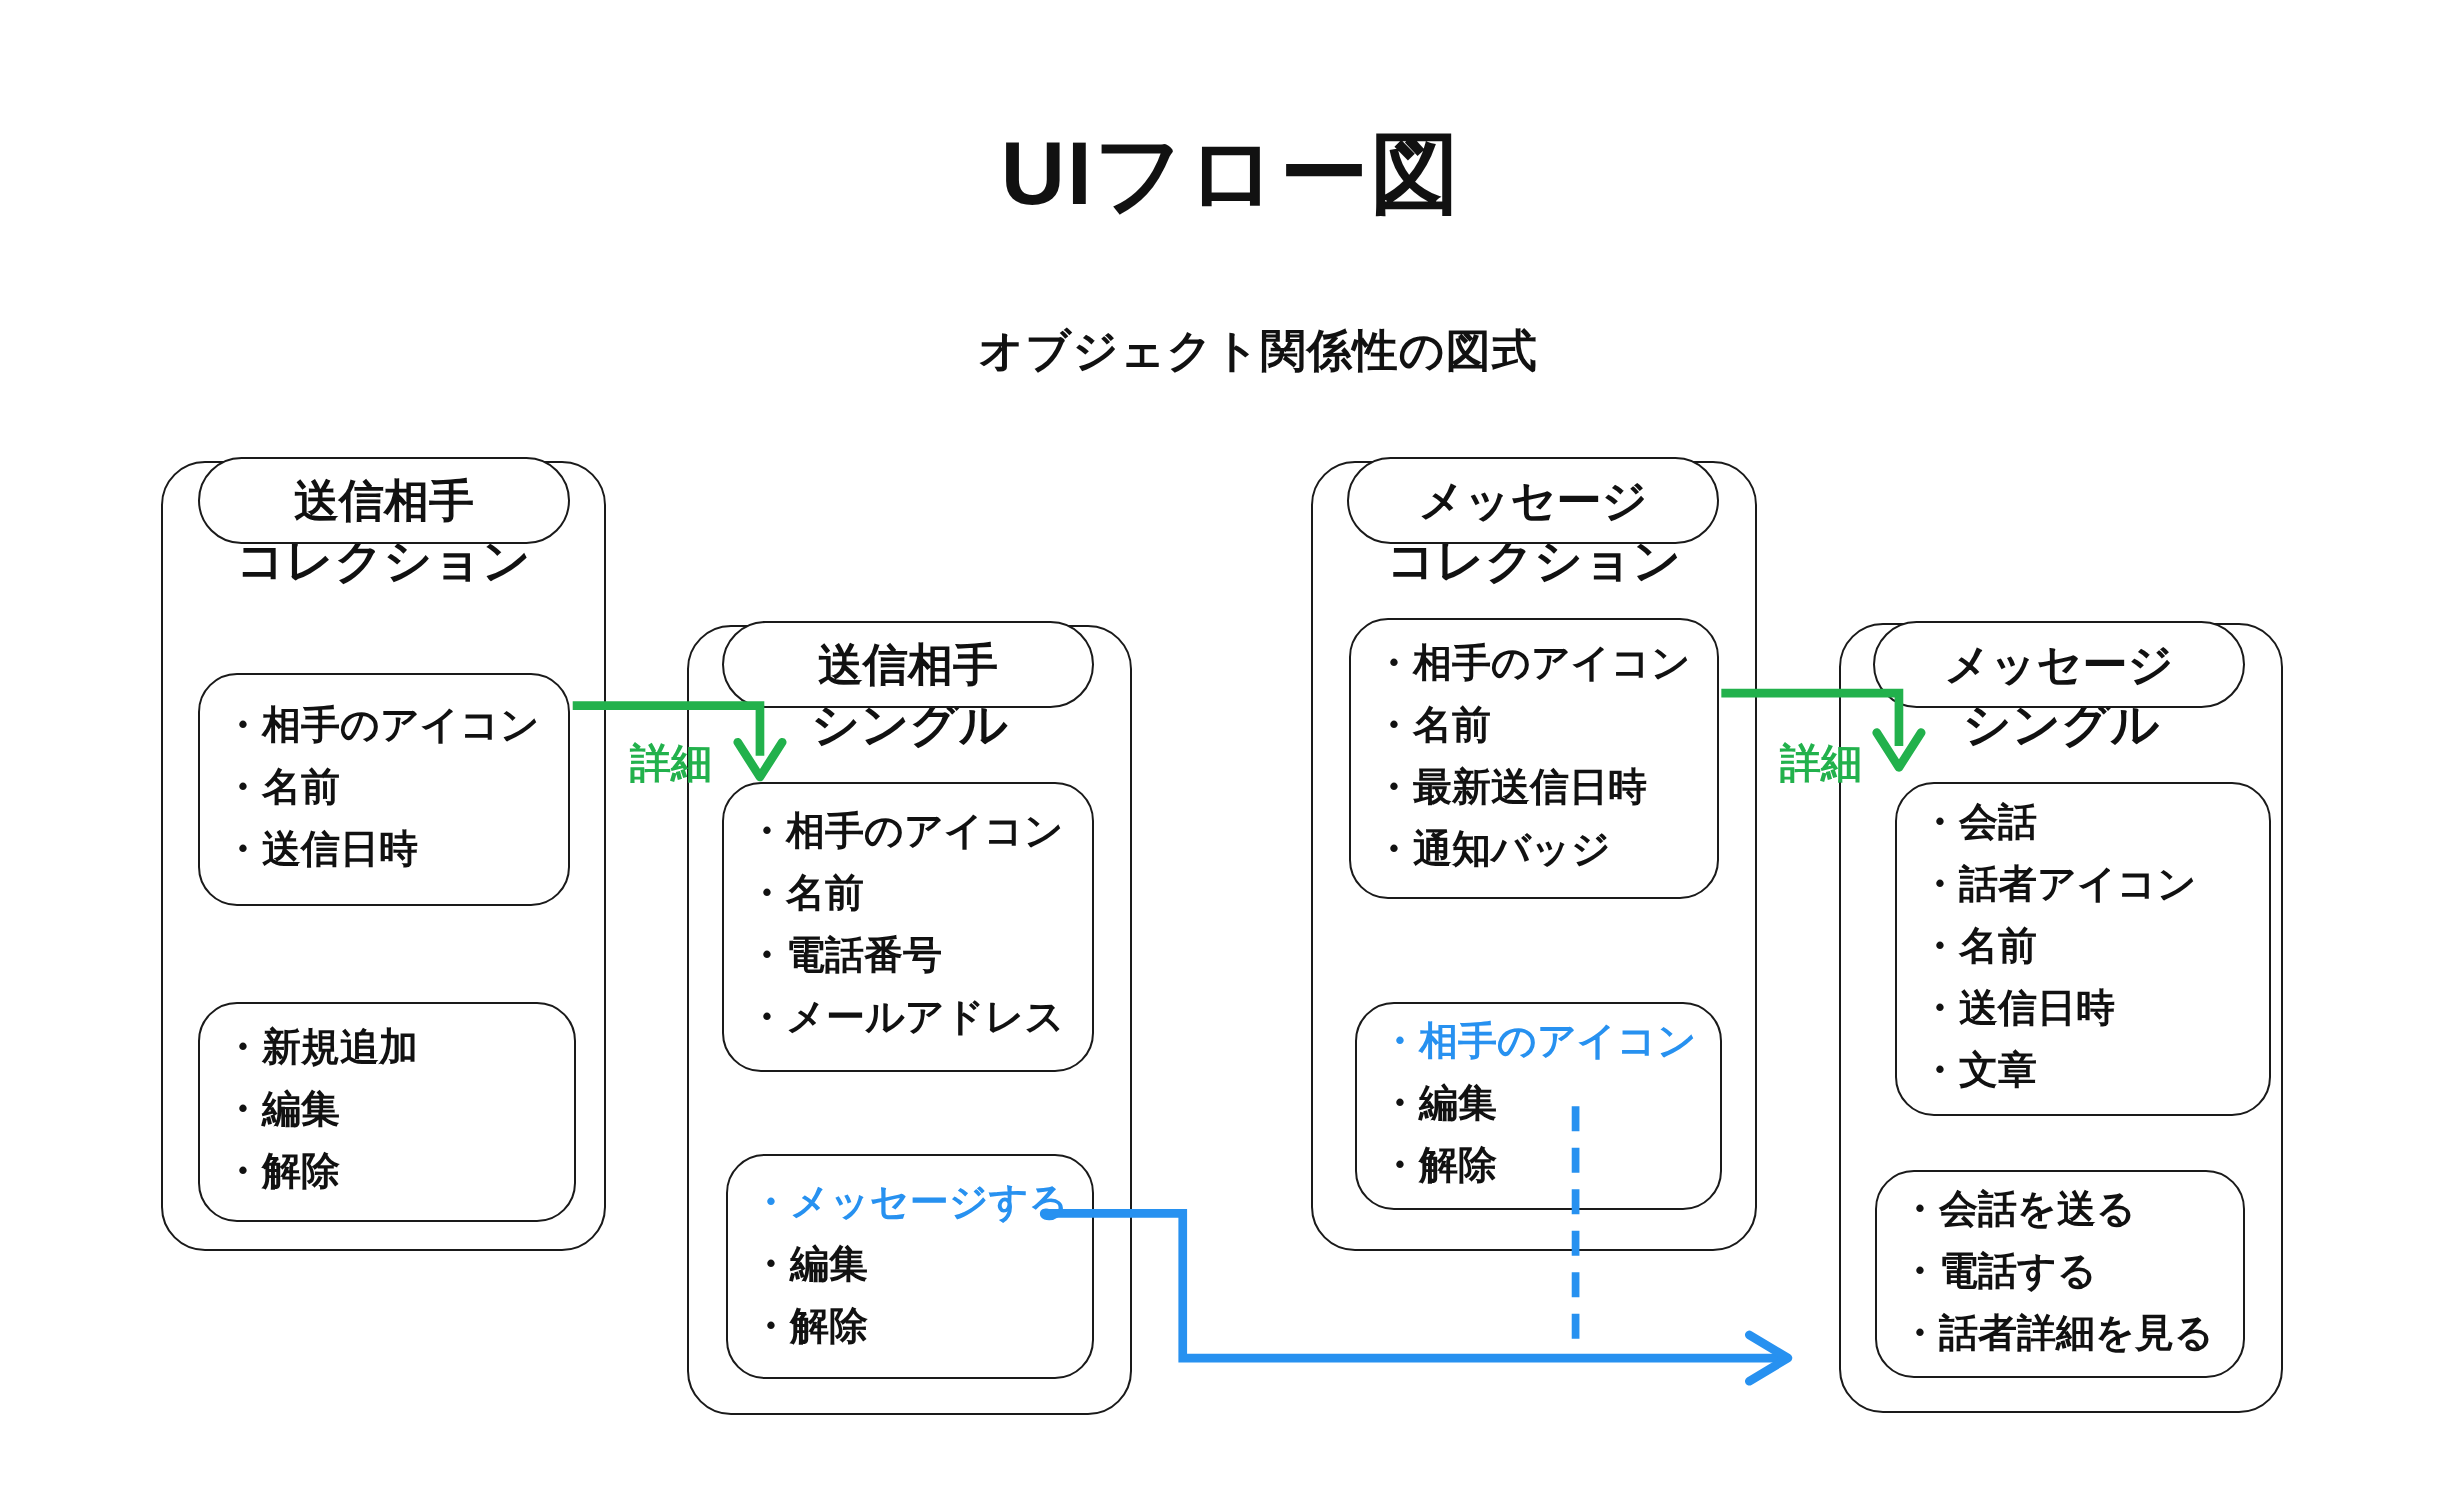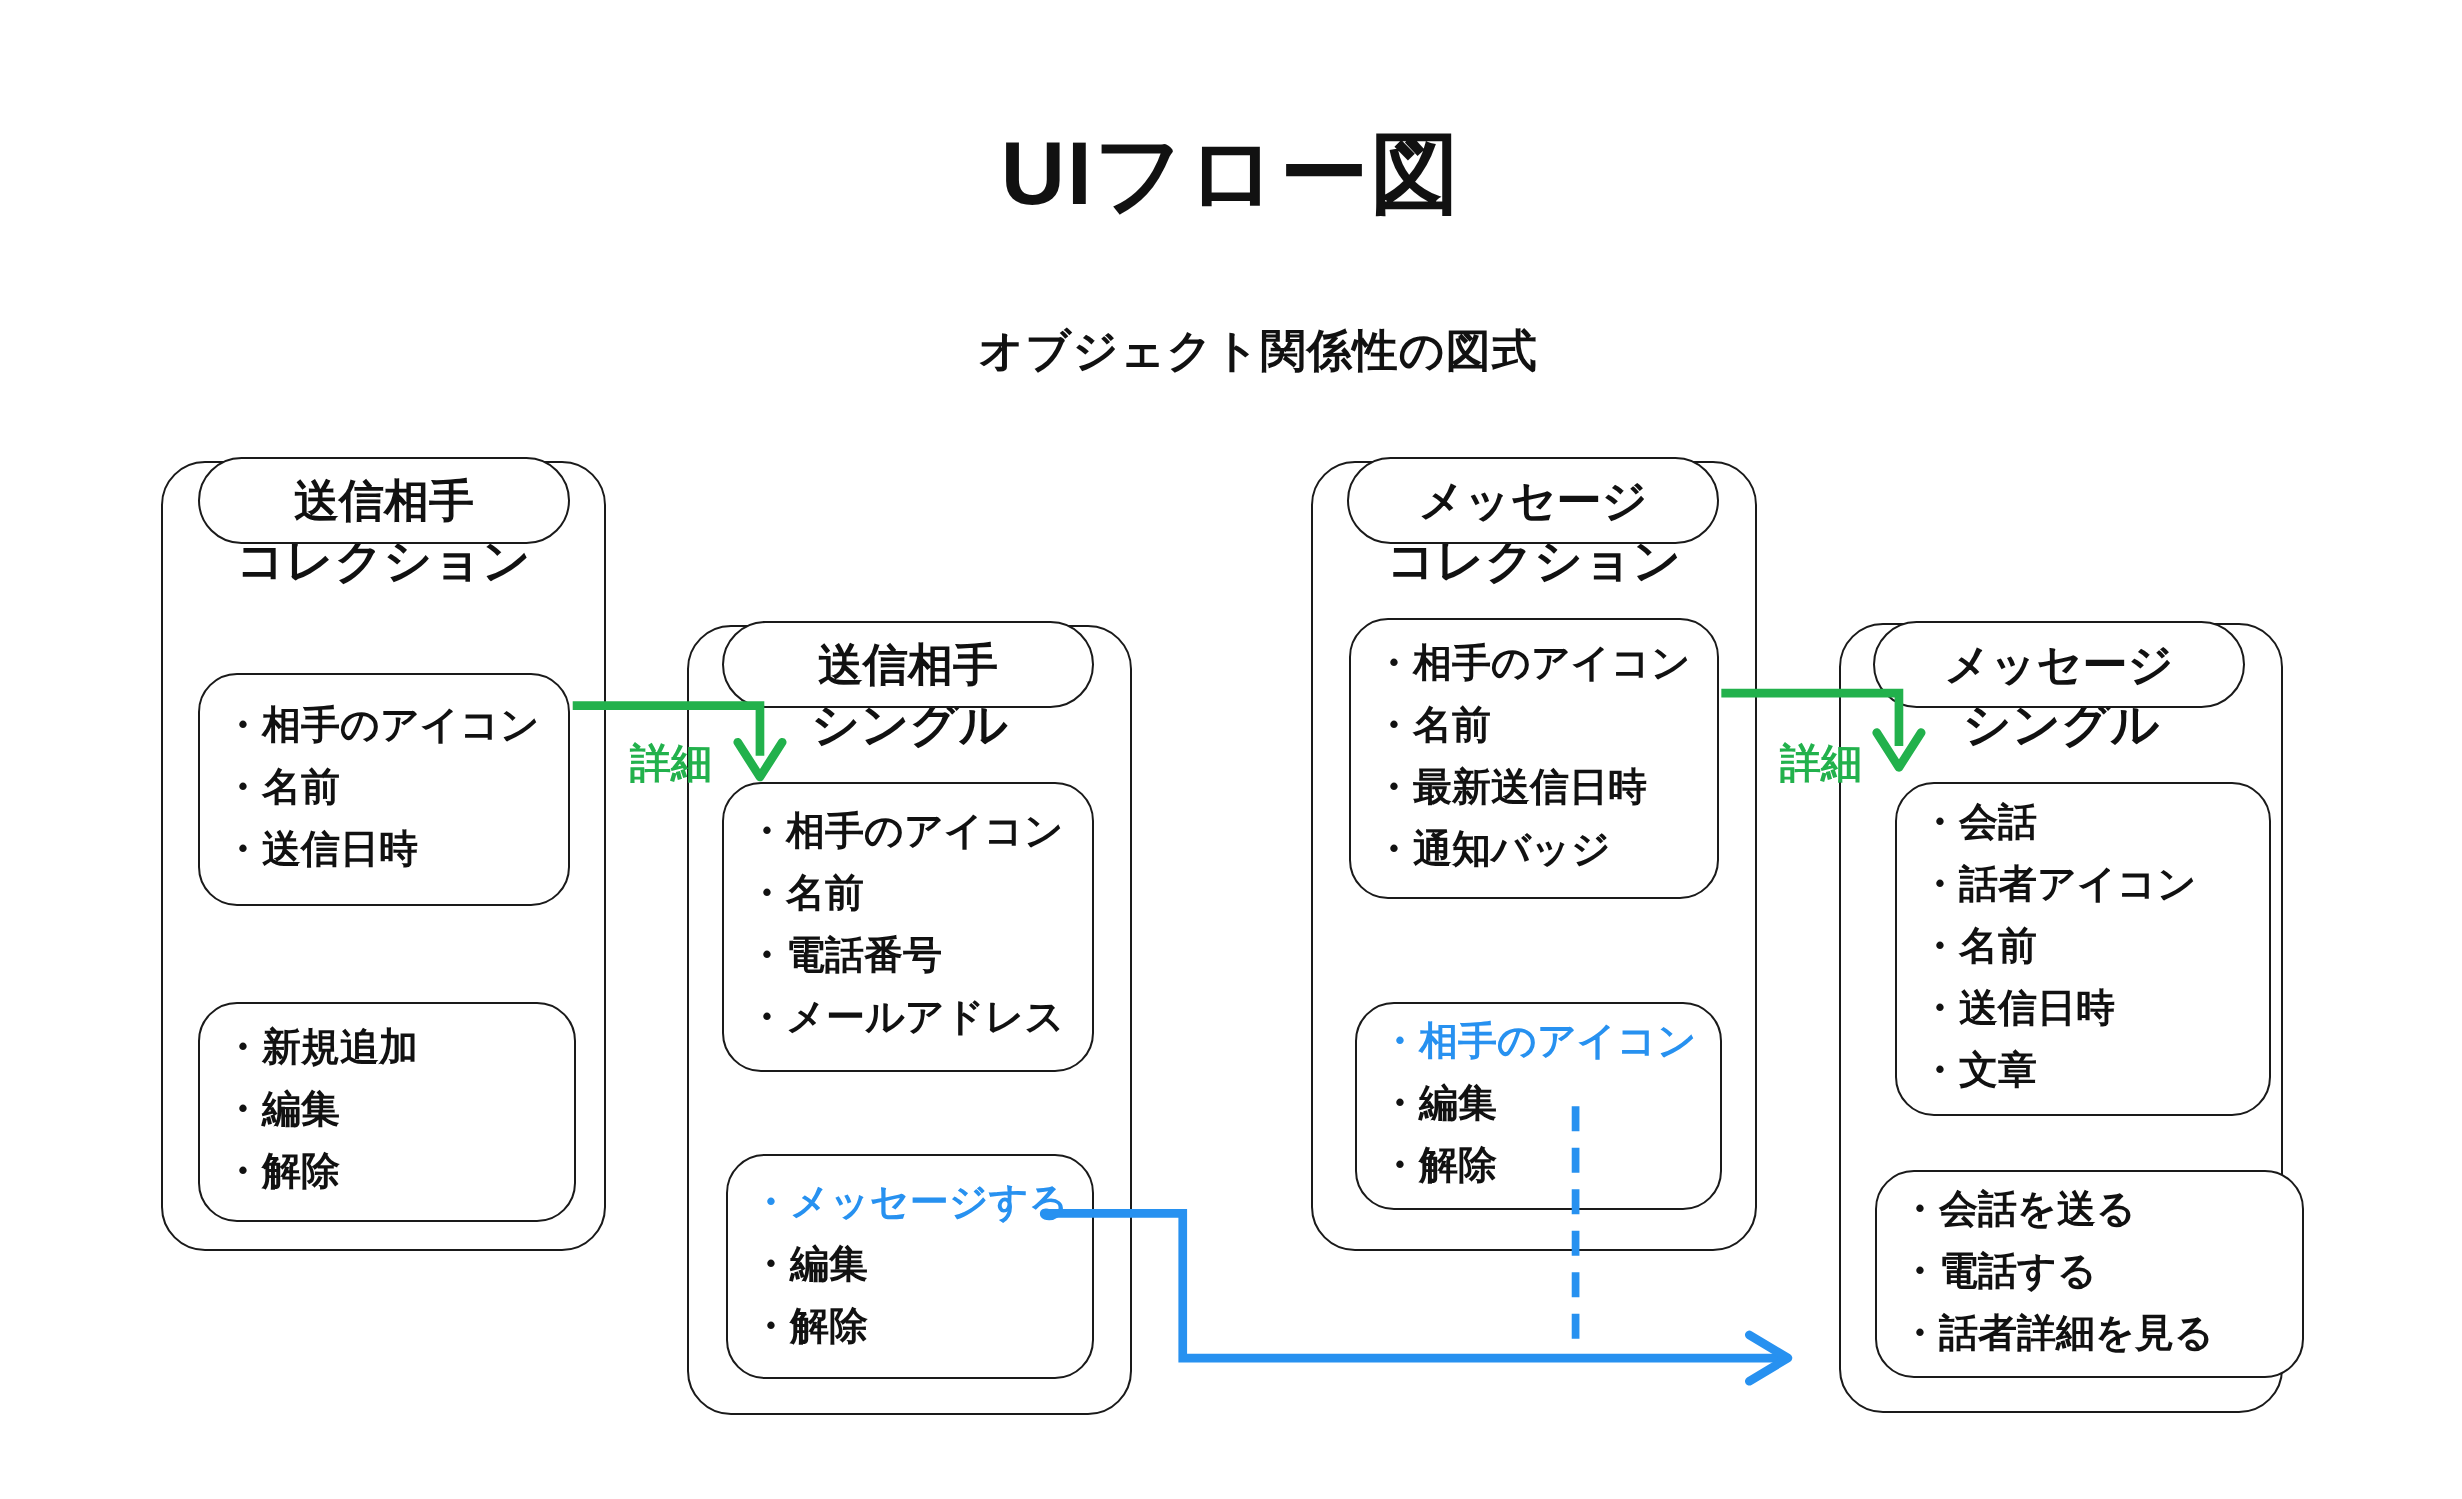--- a/index.html
+++ b/index.html
@@ -161,21 +161,21 @@
   <div class="variant-label" style="left:1839px;top:693px;width:444px;">シングル</div>
   <div class="inner-box" style="left:1871px;top:782px;width:376px;height:334px;margin-left:24px;">
     <ul>
       <li>・会話</li>
       <li>・話者アイコン</li>
       <li>・名前</li>
       <li>・送信日時</li>
       <li>・文章</li>
     </ul>
   </div>
-  <div class="inner-box" style="left:1875px;top:1170px;width:429px;height:208px;">
+  <div class="inner-box" style="left:1875px;top:1170px;width:370px;height:208px;">
     <ul>
       <li>・会話を送る</li>
       <li>・電話する</li>
       <li>・話者詳細を見る</li>
     </ul>
   </div>
 
   <span class="detail-label" style="left:630px;top:736px;">詳細</span>
   <span class="detail-label" style="left:1780px;top:736px;">詳細</span>
 

